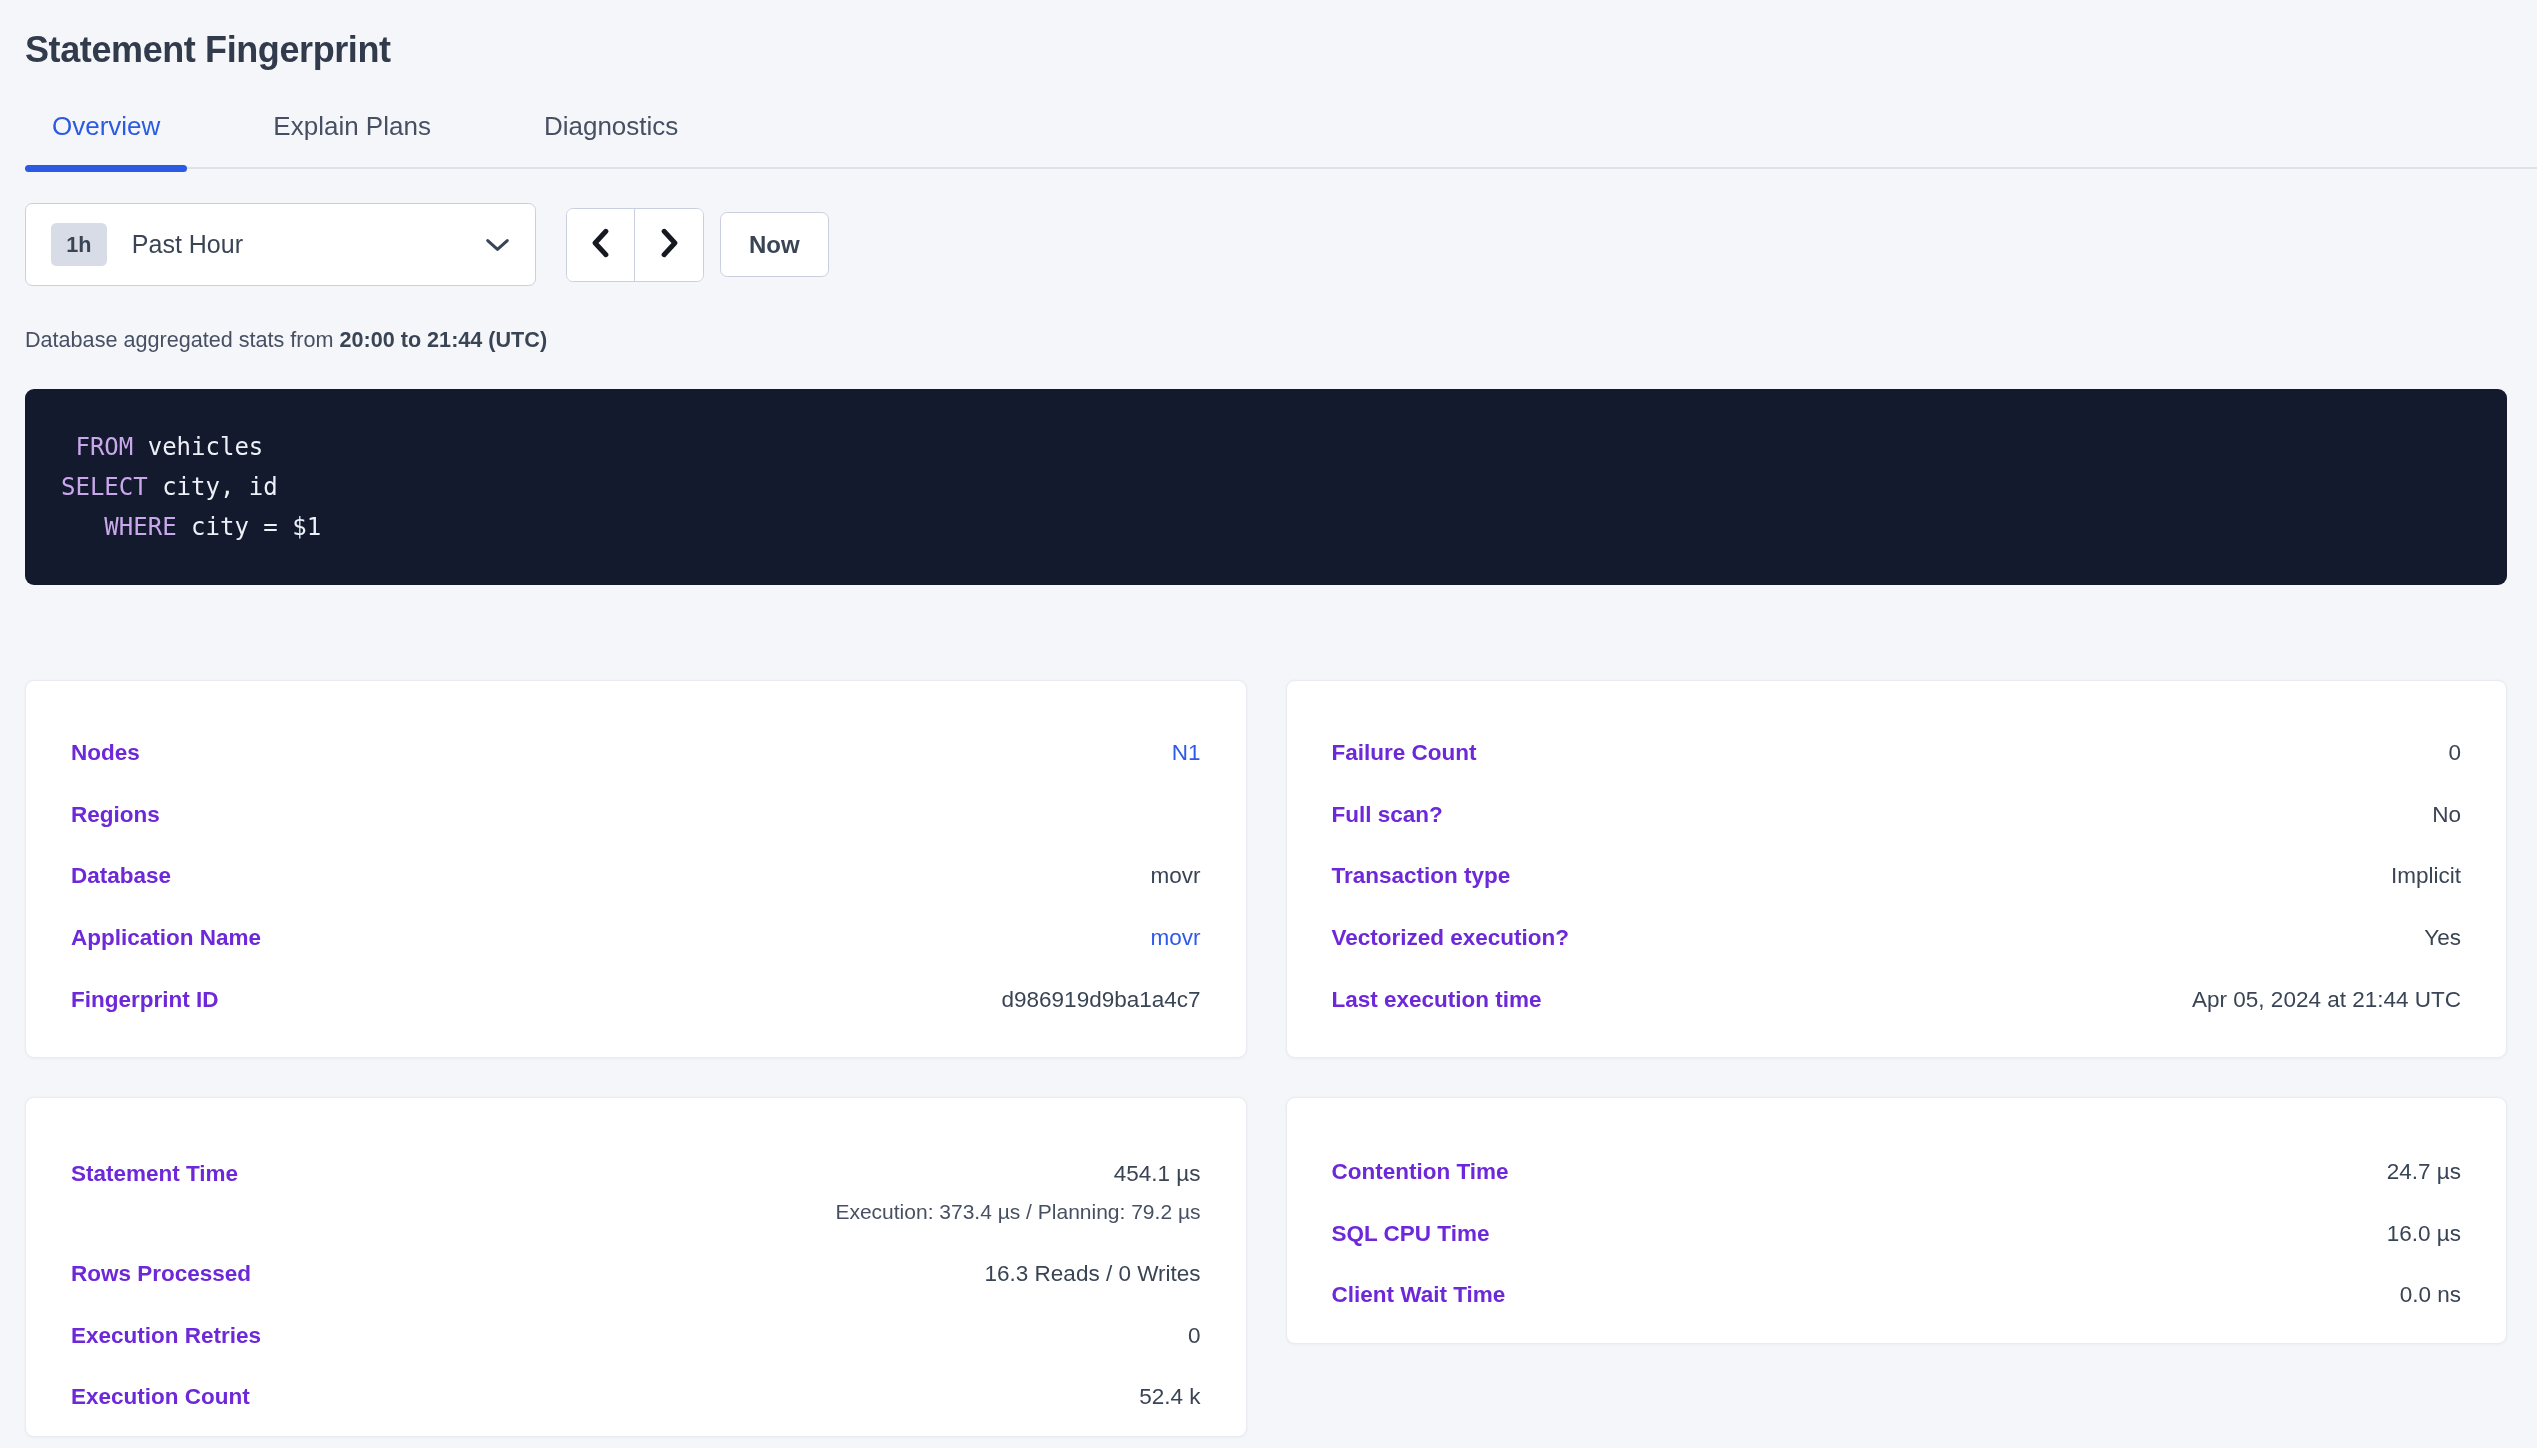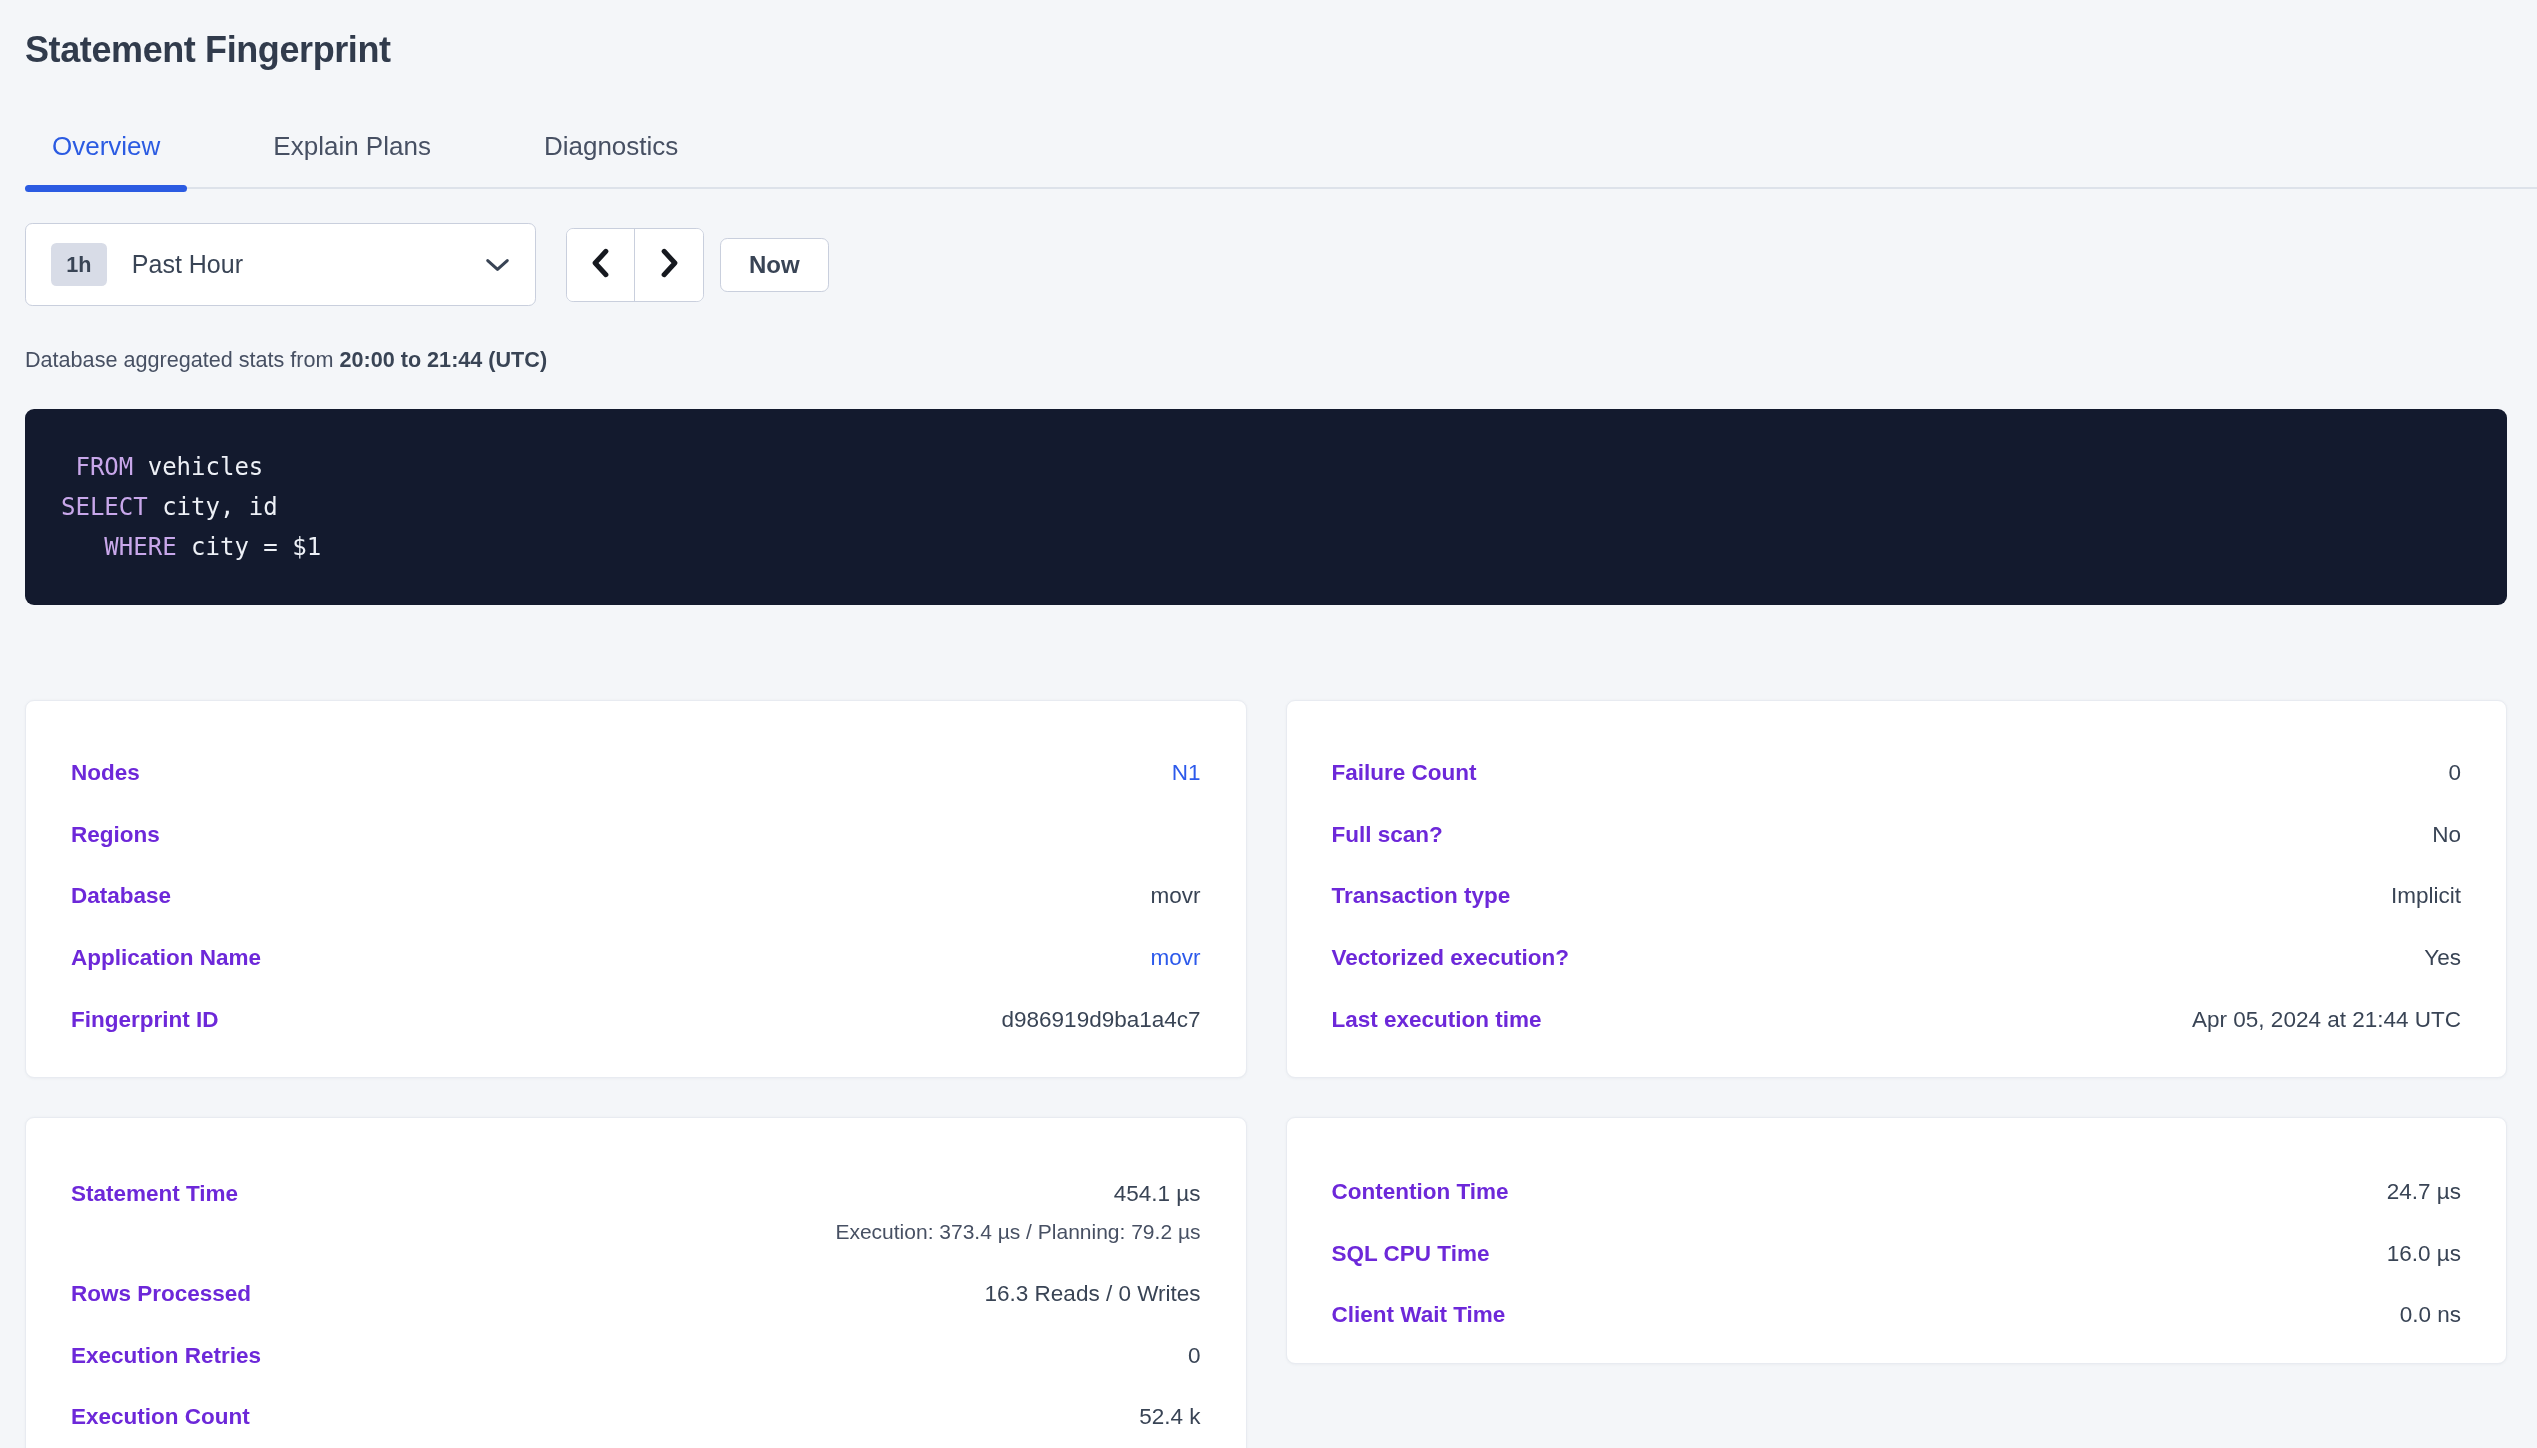--- a/index.html
+++ b/index.html
@@ -30,21 +30,20 @@
   }
   .tab {
     background: none;
     border: none;
     font-family: inherit;
     font-size: 26px;
     color: #475063;
     padding: 0 27px 25px;
     position: relative;
     cursor: pointer;
-    margin-top: 20px;
   }
   .tab + .tab { margin-left: 59px; }
   .tab.active { color: var(--accent-blue, #2B5BE2); }
   .tab.active::after {
     content: "";
     position: absolute;
     left: 0; right: 0; bottom: -4.5px;
     height: 6.3px;
     border-radius: 3.6px;
     background: var(--accent-blue, #2B5BE2);
@@ -95,21 +94,21 @@
     border: none;
     display: flex;
     align-items: center;
     justify-content: center;
     cursor: pointer;
   }
   .arrow-btn.prev { border-right: 1.8px solid #C9CFDD; }
 
   .now-btn {
     margin-left: 16px;
-    height: 54px;
+    height: 65px;
     padding: 0 28px;
     background: #fff;
     border: 1.8px solid #C9CFDD;
     border-radius: 7.2px;
     font-family: inherit;
     font-size: 24px;
     font-weight: 600;
     color: #394455;
     cursor: pointer;
   }

